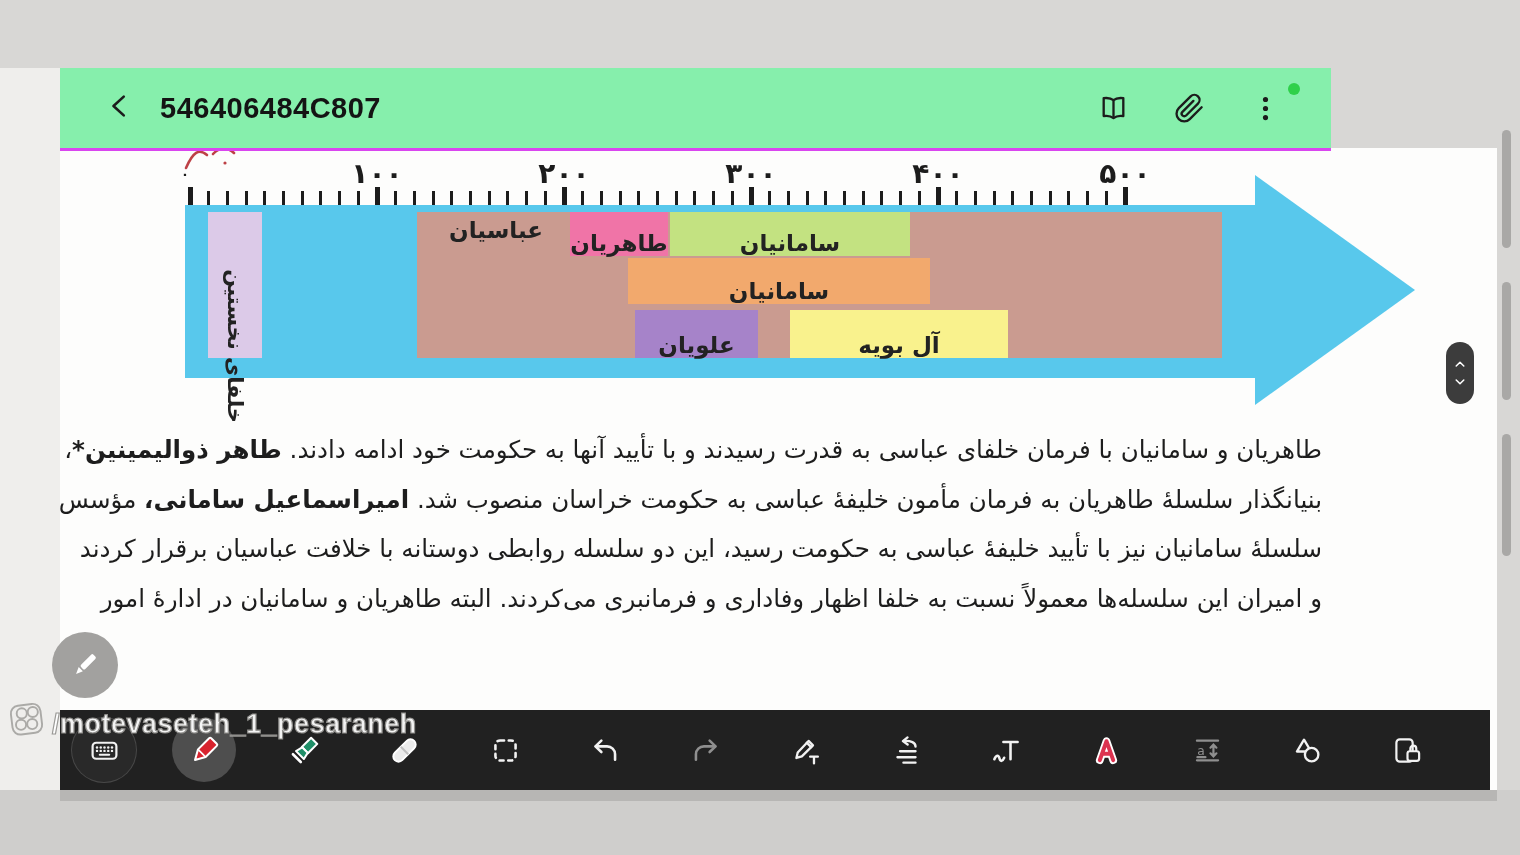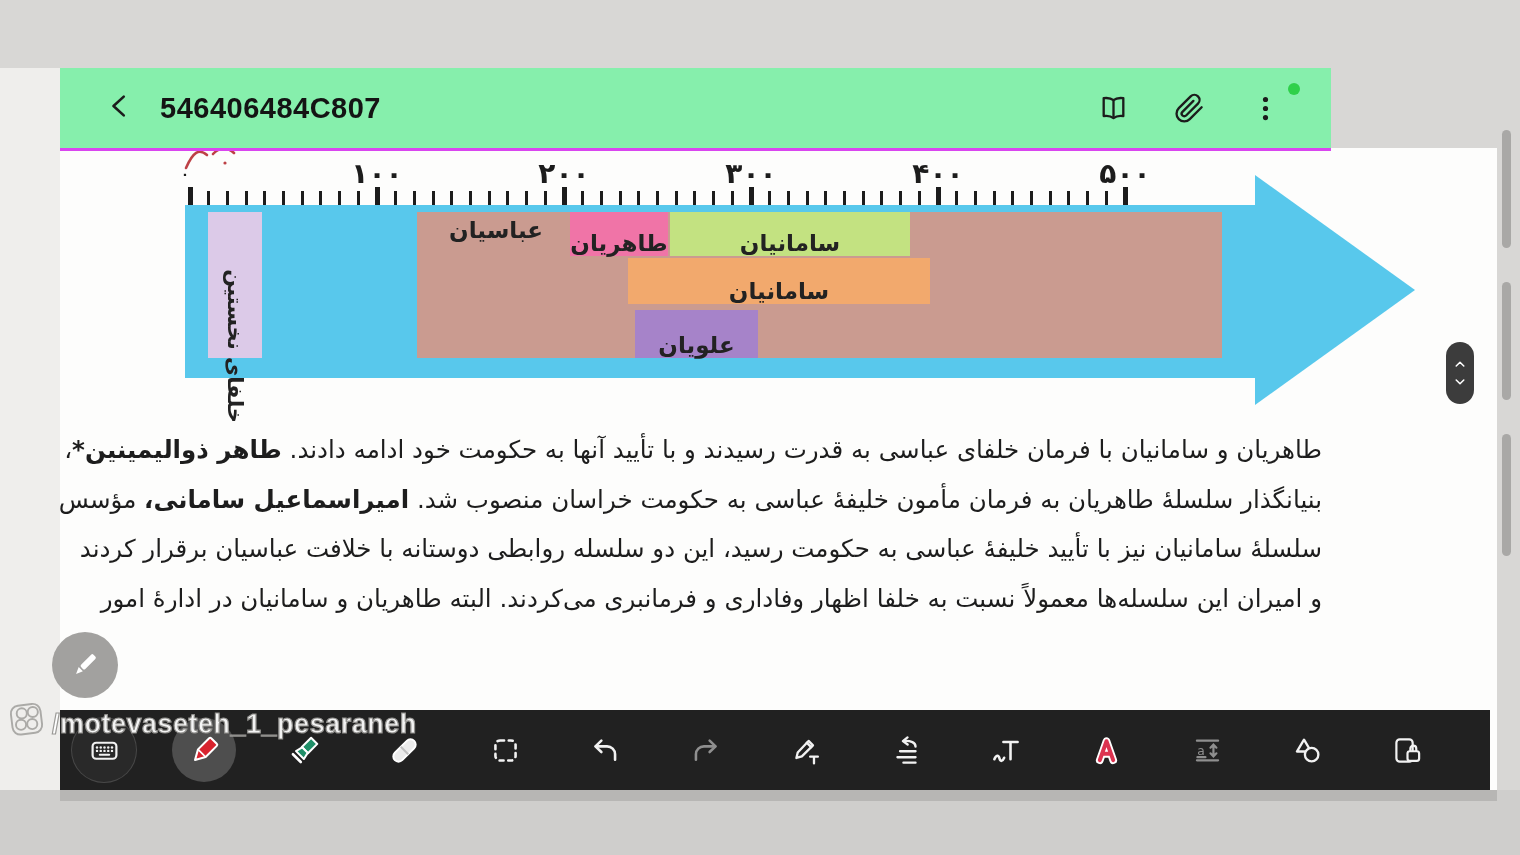--- a/index.html
+++ b/index.html
@@ -181,20 +181,23 @@
       </div>
       <div class="block" style="left: 610px; top: 64px; width: 240px; height: 44px; background: rgb(195, 226, 129); z-index: 2;">
         <span class="lbl">سامانیان</span>
       </div>
       <div class="block" style="left: 568px; top: 110px; width: 302px; height: 46px; background: rgb(242, 169, 109); z-index: 2;">
         <span class="lbl">سامانیان</span>
       </div>
       <div class="block" style="left: 575px; top: 162px; width: 123px; height: 48px; background: rgb(166, 131, 201); z-index: 2;">
         <span class="lbl">علویان</span>
       </div>
+      <div class="block" style="left: 730px; top: 162px; width: 218px; height: 48px; background: rgb(249, 242, 141); z-index: 2;">
+        <span class="lbl">آل بویه</span>
+      </div>
     </div>
   <div class="abs" id="para">
       <div class="pline"><span>طاهریان و سامانیان با فرمان خلفای عباسی به قدرت رسیدند و با تأیید آنها به حکومت خود ادامه دادند. </span><span class="b">طاهر ذوالیمینین*</span><span>،</span></div>
       <div class="pline"><span>بنیانگذار سلسلهٔ طاهریان به فرمان مأمون خلیفهٔ عباسی به حکومت خراسان منصوب شد. </span><span class="b">امیراسماعیل سامانی،</span><span> مؤسس</span></div>
       <div class="pline"><span>سلسلهٔ سامانیان نیز با تأیید خلیفهٔ عباسی به حکومت رسید، این دو سلسله روابطی دوستانه با خلافت عباسیان برقرار کردند</span></div>
       <div class="pline"><span>و امیران این سلسله‌ها معمولاً نسبت به خلفا اظهار وفاداری و فرمانبری می‌کردند. البته طاهریان و سامانیان در ادارهٔ امور</span></div>
     </div>
 </div>
 
 <div class="abs" id="watermark">

